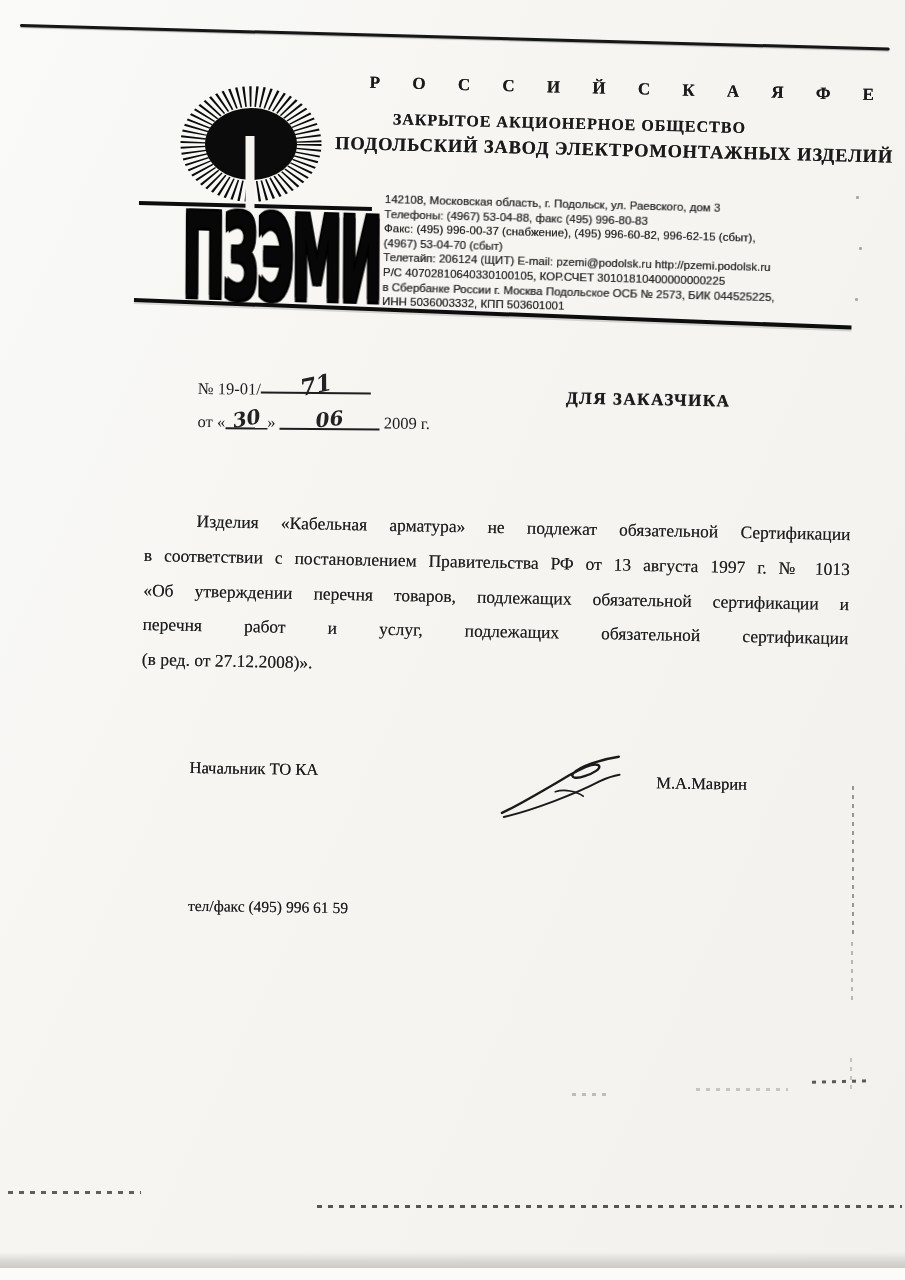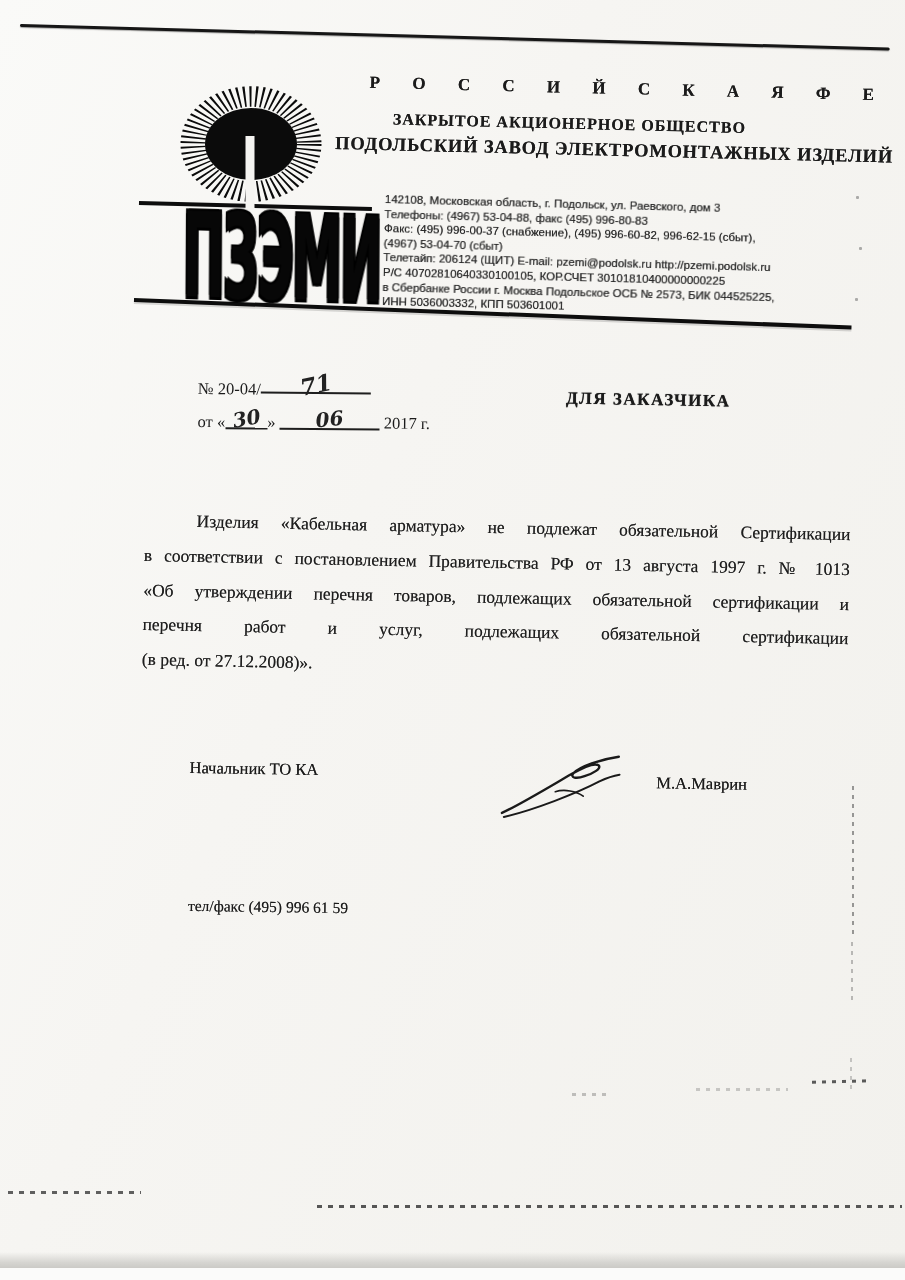--- a/index.html
+++ b/index.html
@@ -100,24 +100,24 @@
     <div>Факс: (495) 996-00-37 (снабжение), (495) 996-60-82, 996-62-15 (сбыт),</div>
     <div>(4967) 53-04-70 (сбыт)</div>
     <div>Телетайп: 206124 (ЩИТ)   E-mail: pzemi@podolsk.ru   http://pzemi.podolsk.ru</div>
     <div>Р/С 40702810640330100105, КОР.СЧЕТ 30101810400000000225</div>
     <div>в Сбербанке России  г. Москва Подольское ОСБ № 2573, БИК 044525225,</div>
     <div>ИНН 5036003332, КПП 503601001</div>
   </div>
 
   <div class="abs ref-block">
     <div class="ref-row">
-      <span>№ 20-04/</span><span class="uline" style="width:110px"><span class="hand hand-num">71</span></span>
+      <span>№ 19-01/</span><span class="uline" style="width:110px"><span class="hand hand-num">71</span></span>
     </div>
     <div class="ref-row ref-row2">
-      <span>от «</span><span class="uline" style="width:42px"><span class="hand hand-day">30</span></span><span>»</span>&nbsp;<span class="uline" style="width:100px"><span class="hand hand-month">06</span></span>&nbsp;<span>2017 г.</span>
+      <span>от «</span><span class="uline" style="width:42px"><span class="hand hand-day">30</span></span><span>»</span>&nbsp;<span class="uline" style="width:100px"><span class="hand hand-month">06</span></span>&nbsp;<span>2009 г.</span>
     </div>
   </div>
 
   <div class="abs recipient">ДЛЯ ЗАКАЗЧИКА</div>
 
   <div class="abs body-text">
     <div class="jline indent">Изделия «Кабельная арматура» не подлежат обязательной Сертификации</div>
     <div class="jline">в соответствии с постановлением Правительства РФ от 13 августа 1997 г. № 1013</div>
     <div class="jline">«Об утверждении перечня товаров, подлежащих обязательной сертификации и</div>
     <div class="jline">перечня работ и услуг, подлежащих обязательной сертификации</div>

